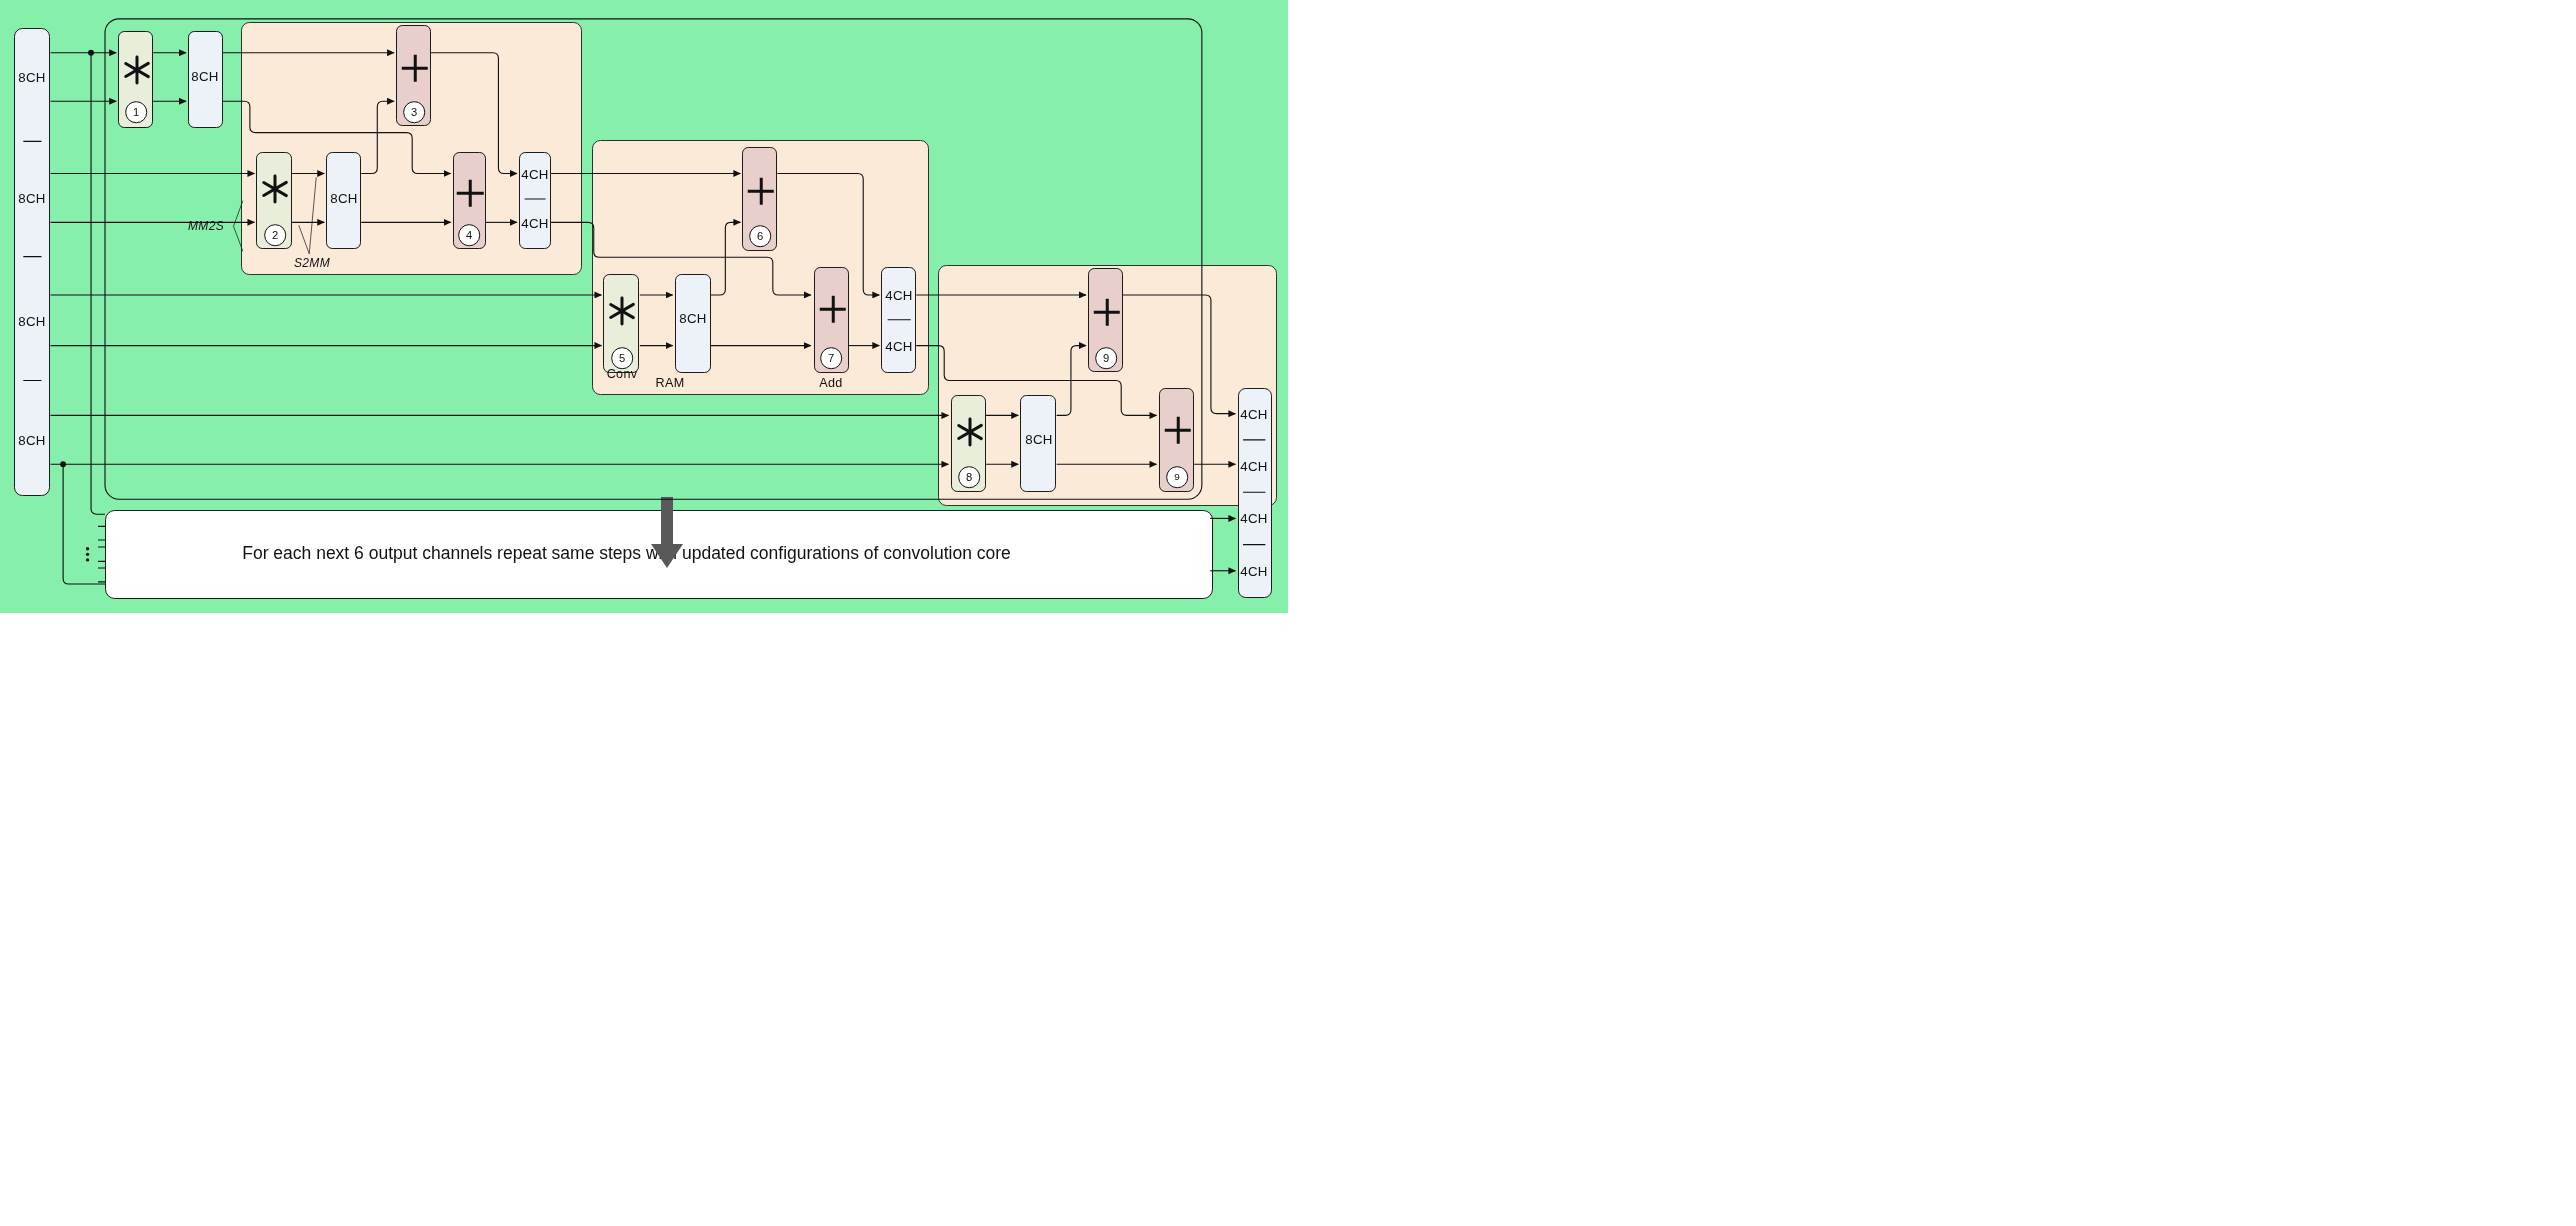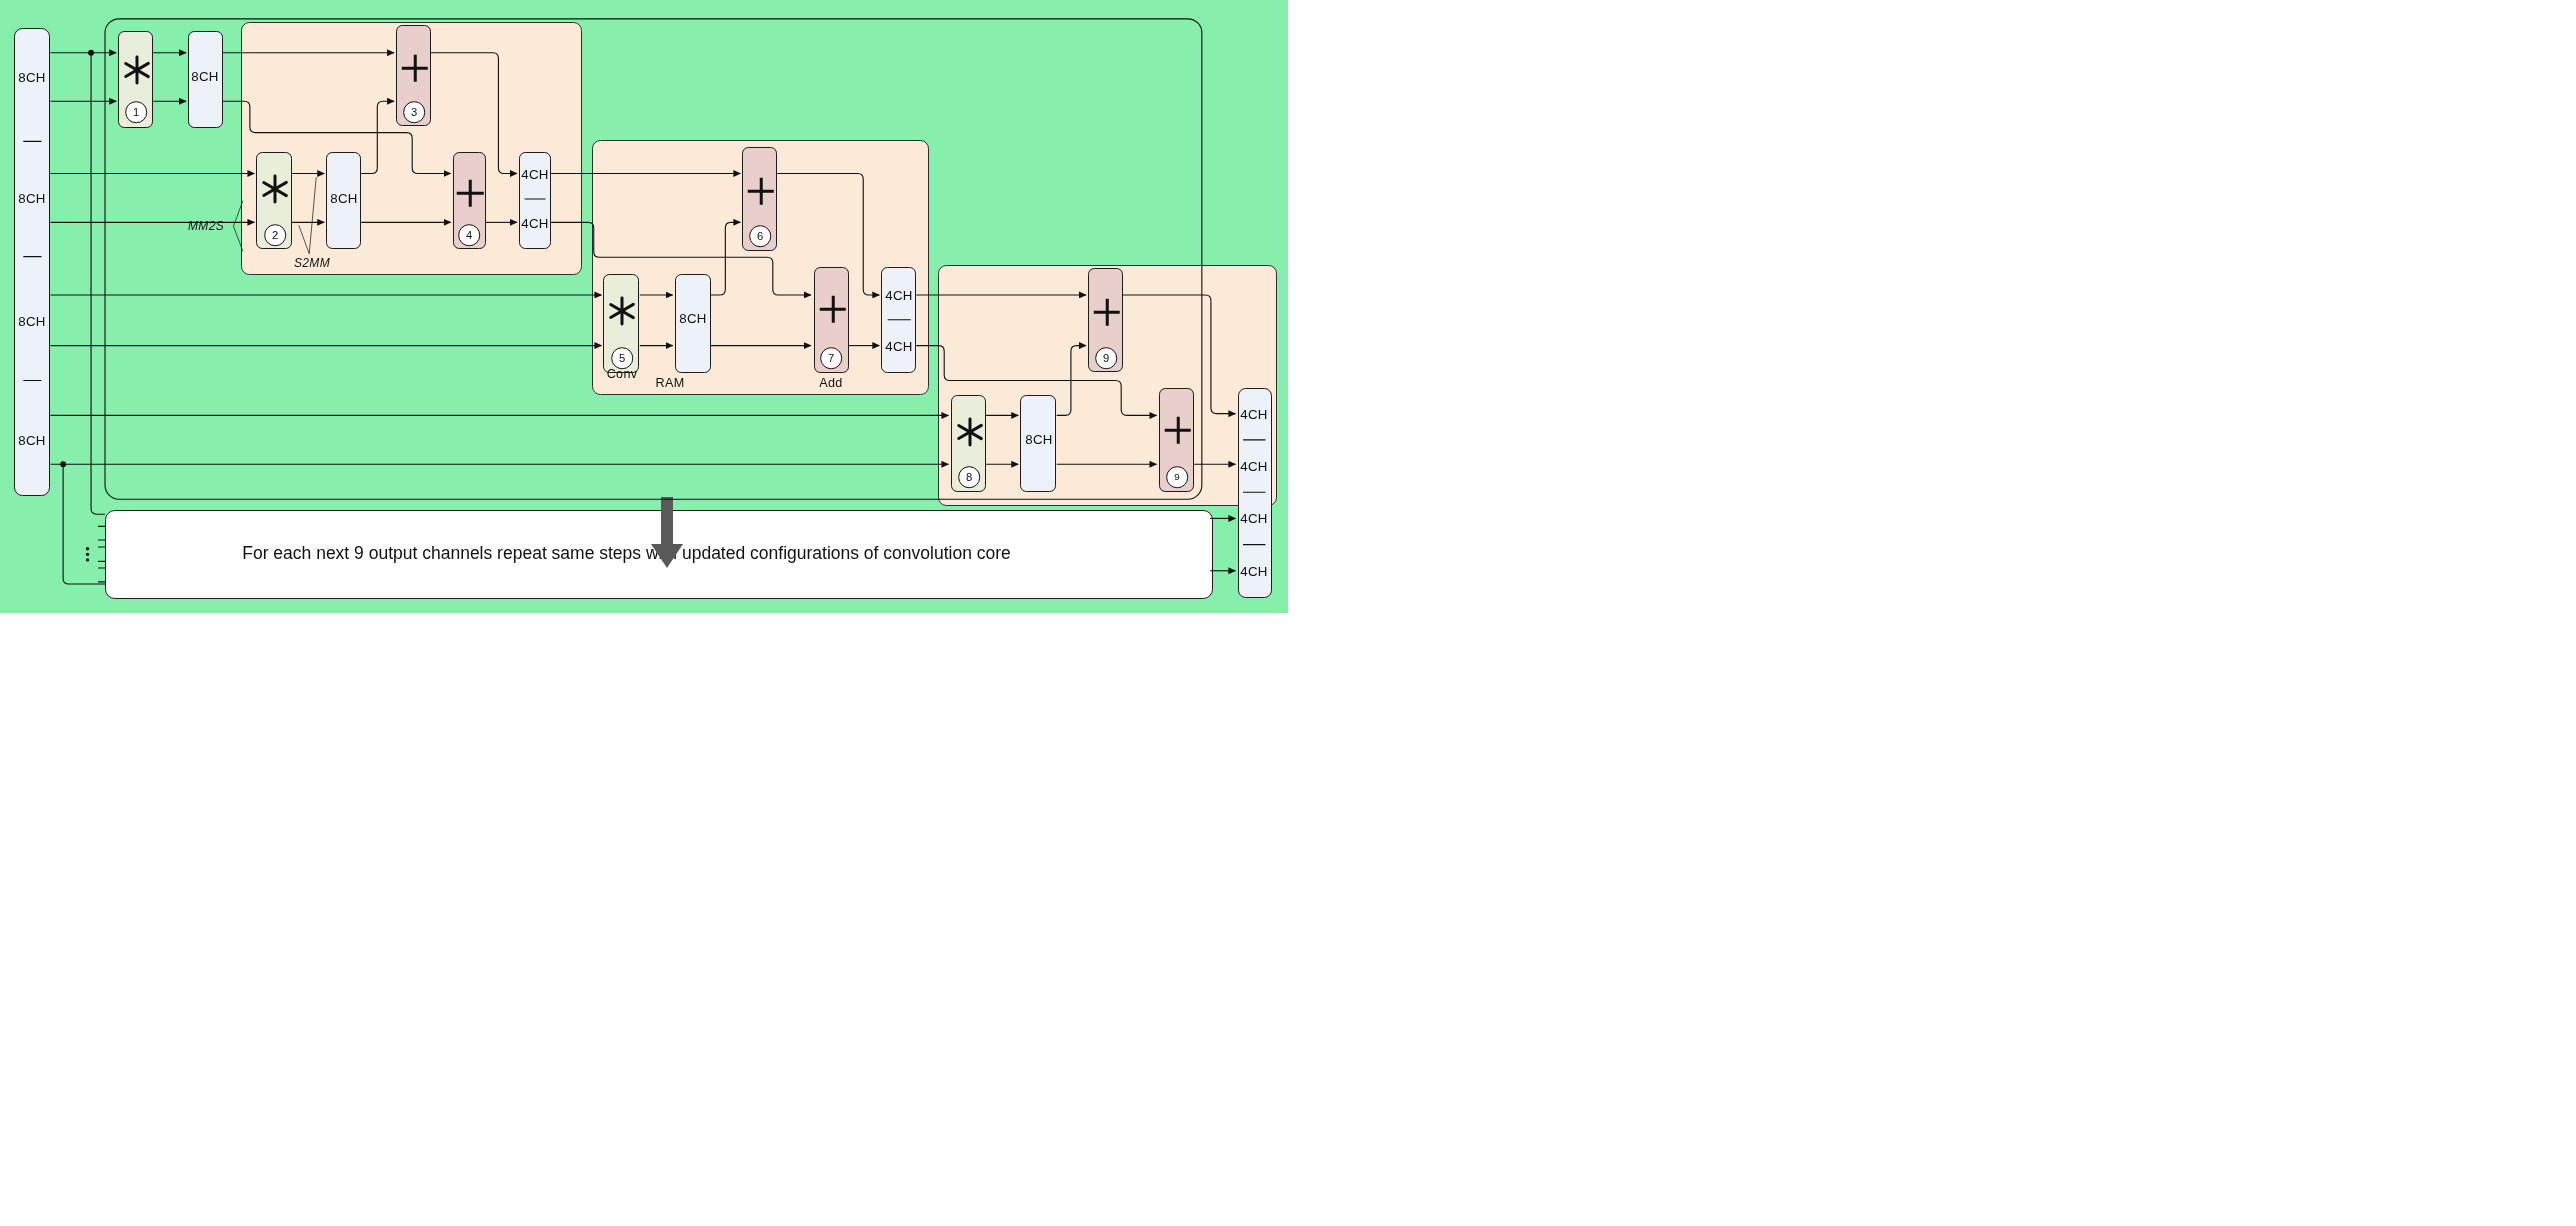--- a/index.html
+++ b/index.html
@@ -160,21 +160,21 @@
 
   <div class="block buffer" style="left:1238px;top:388px;width:34px;height:210px;border-radius:7.7px;"></div>
   <div class="lbl" style="left:1254px;top:414px;">4CH</div>
   <div class="lbl" style="left:1254px;top:466px;">4CH</div>
   <div class="lbl" style="left:1254px;top:518px;">4CH</div>
   <div class="lbl" style="left:1254px;top:571px;">4CH</div>
 
   <div class="lbl italic" style="left:206px;top:226px;">MM2S</div>
   <div class="lbl italic" style="left:312px;top:263px;">S2MM</div>
 
-  <div class="footer-text">For each next 9 output channels repeat same steps with updated configurations of convolution core</div>
+  <div class="footer-text">For each next 6 output channels repeat same steps with updated configurations of convolution core</div>
 
   <div class="down-arrow">
     <span class="shaft"></span>
       <span class="head"></span>
   </div>
 
   <svg class="wires" width="1288" height="613" viewBox="0 0 1844 878">
     <defs>
       <marker id="arr" markerUnits="userSpaceOnUse" markerWidth="12" markerHeight="10" refX="10" refY="5" orient="auto">
         <path d="M0,0 L11,5 L0,10 z" fill="#111"></path>

